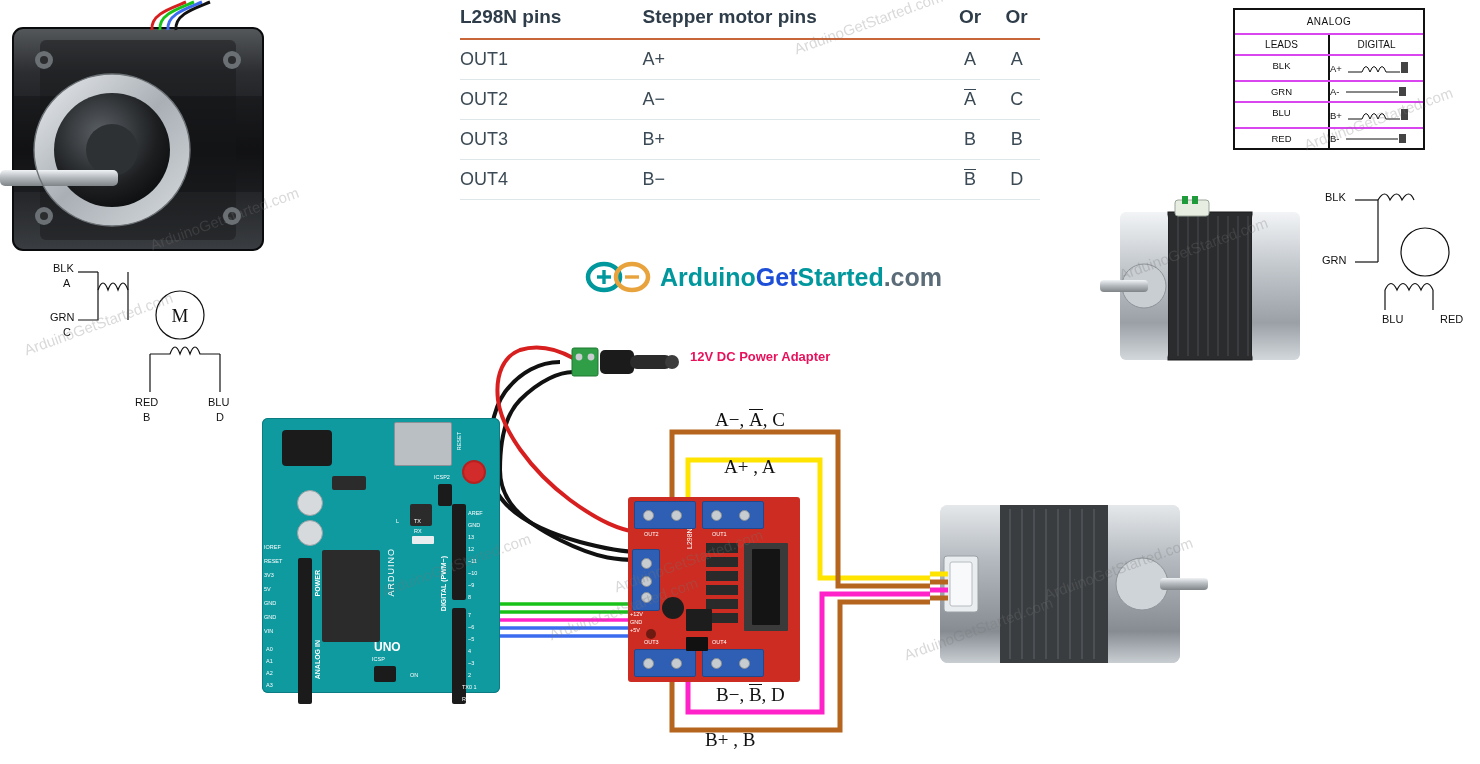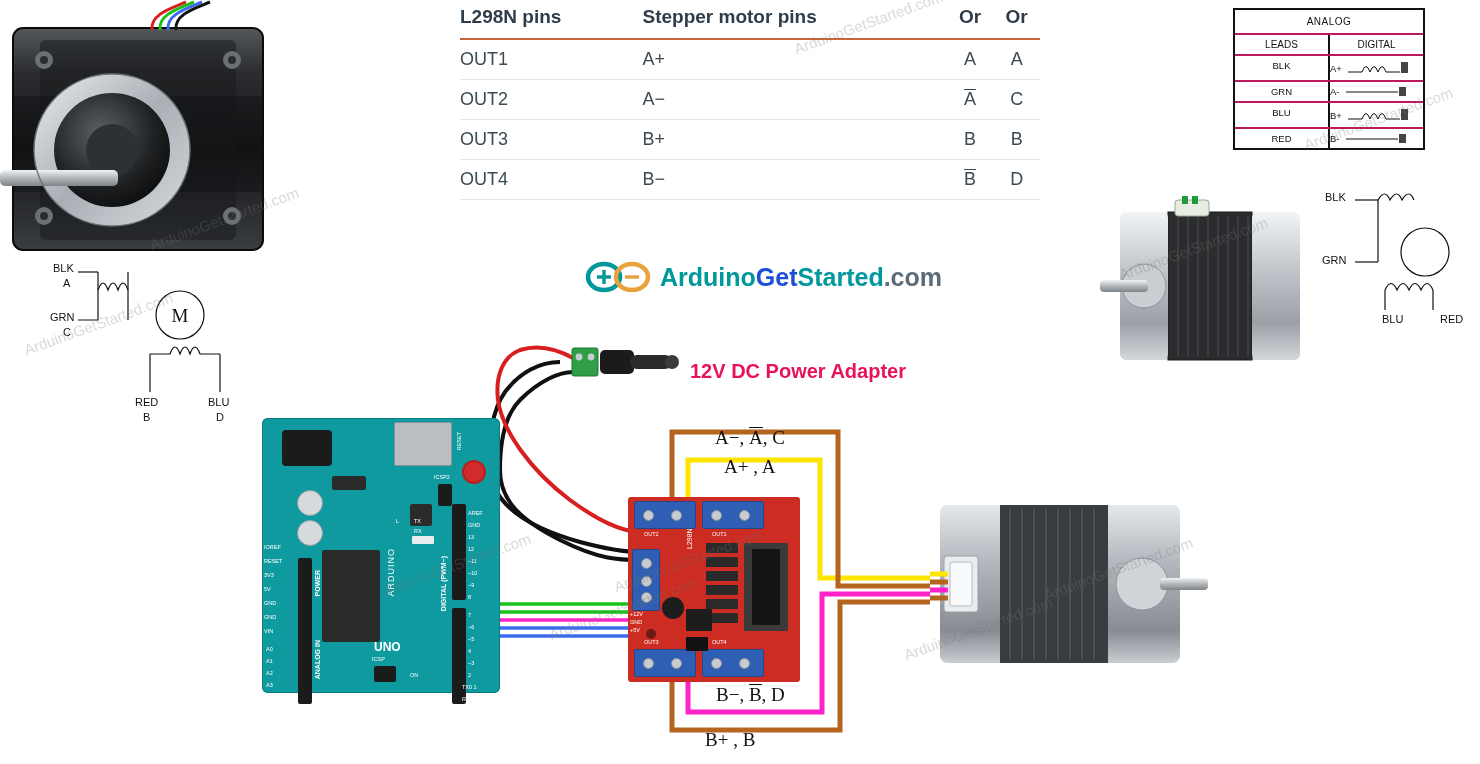--- a/index.html
+++ b/index.html
@@ -23,35 +23,35 @@
   
   #logo-block{left:585px;top:258px;display:flex;align-items:center;gap:9px;}
   .logo-text{font-size:25px;font-weight:bold;}
   .t-arduino{color:#00979d;}
   .t-get{color:#1d4ed8;}
   .t-started{color:#00979d;}
   .t-com{color:#5b6b77;}
 
   
   #motor-table{left:1233px;top:8px;width:188px;border:2px solid #111;font-size:9.5px;color:#111;}
-  #motor-table .mt-row{display:flex;border-top:2px solid #be185d;}
+  #motor-table .mt-row{display:flex;border-top:2px solid #d946ef;}
   #motor-table .mt-title{text-align:center;padding:6px 0;font-size:10px;letter-spacing:.5px;}
   #motor-table .mt-c1{width:50%;border-right:2px solid #111;text-align:center;padding:4px 0;}
   #motor-table .mt-c2{width:50%;text-align:center;padding:4px 0;}
   #motor-table .mt-h{font-size:10px;}
   .wind-cell{display:flex;align-items:center;justify-content:flex-start;padding-left:6px;gap:4px;}
 
   
   .lbl{font-size:11px;color:#111;font-family:"Liberation Sans",sans-serif;}
 
   
   .callout{font-size:19px;color:#111;font-family:"Liberation Serif",serif;white-space:nowrap;}
   .overline{border-top:1.5px solid #111;display:inline-block;line-height:1.08;}
 
-  #power-label{left:690px;top:360px;font-size:20px;font-weight:bold;color:#e8125c;white-space:nowrap;}
+  #power-label{left:690px;top:349px;font-size:13px;font-weight:bold;color:#e8125c;white-space:nowrap;}
 
   
   #arduino{left:262px;top:418px;width:238px;height:275px;background:#0f9aa0;border-radius:6px;box-shadow:inset 0 0 0 1px #0b7c81;}
   .ard-txt{position:absolute;color:#ffffff;font-size:5.5px;font-family:"Liberation Sans",sans-serif;}
   .ard-hdr{position:absolute;background:#1b1b1b;border-radius:2px;}
   .ard-chip{position:absolute;background:#2b2b2b;border-radius:2px;}
   .ard-silver{position:absolute;background:#b9bfc3;border-radius:2px;border:1px solid #8b9196;}
   .ard-cap{position:absolute;background:#d7dadc;border-radius:50%;border:1px solid #9aa0a5;}
   .ard-white{position:absolute;background:#e9edef;border-radius:1px;}
   .vert{writing-mode:vertical-rl;transform:rotate(180deg);}
@@ -317,21 +317,21 @@
 <svg class="ov">
   <rect x="572" y="348" width="26" height="28" rx="2" fill="#2f9e46" stroke="#1e7a31"></rect>
   <circle cx="579" cy="357" r="3.4" fill="#c9ccd0"></circle>
   <circle cx="591" cy="357" r="3.4" fill="#c9ccd0"></circle>
   <rect x="600" y="350" width="34" height="24" rx="5" fill="#1b1b1b"></rect>
   <rect x="630" y="355" width="42" height="14" rx="7" fill="#2b2b2b"></rect>
   <ellipse cx="672" cy="362" rx="7" ry="7" fill="#3c3c3c"></ellipse>
 </svg>
 <div class="abs" id="power-label">12V DC Power Adapter</div>
 
-<div class="abs callout" style="left:715px;top:409px;margin-top:18px;">A−, <span class="overline">A</span>, C</div>
+<div class="abs callout" style="left:715px;top:409px;">A−, <span class="overline">A</span>, C</div>
 <div class="abs callout" style="left:724px;top:456px;">A+ , A</div>
 <div class="abs callout" style="left:716px;top:684px;">B−, <span class="overline">B</span>, D</div>
 <div class="abs callout" style="left:705px;top:729px;">B+ , B</div>
 
 <div class="abs" id="arduino">
 
   <div class="ard-hdr" style="left:20px;top:12px;width:50px;height:36px;border-radius:4px;"></div>
 
   <div class="ard-silver" style="left:132px;top:4px;width:56px;height:42px;"></div>
 

